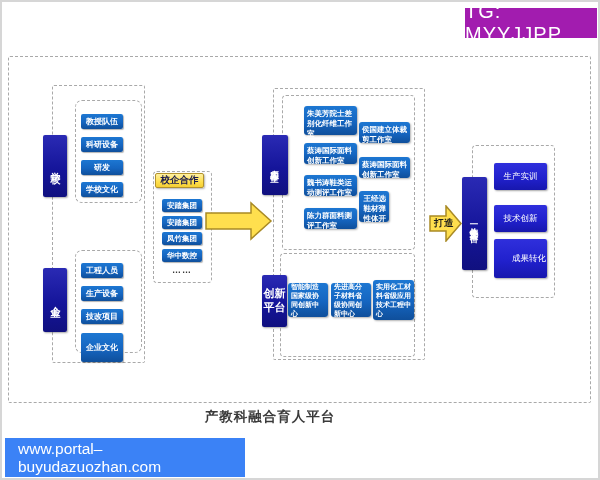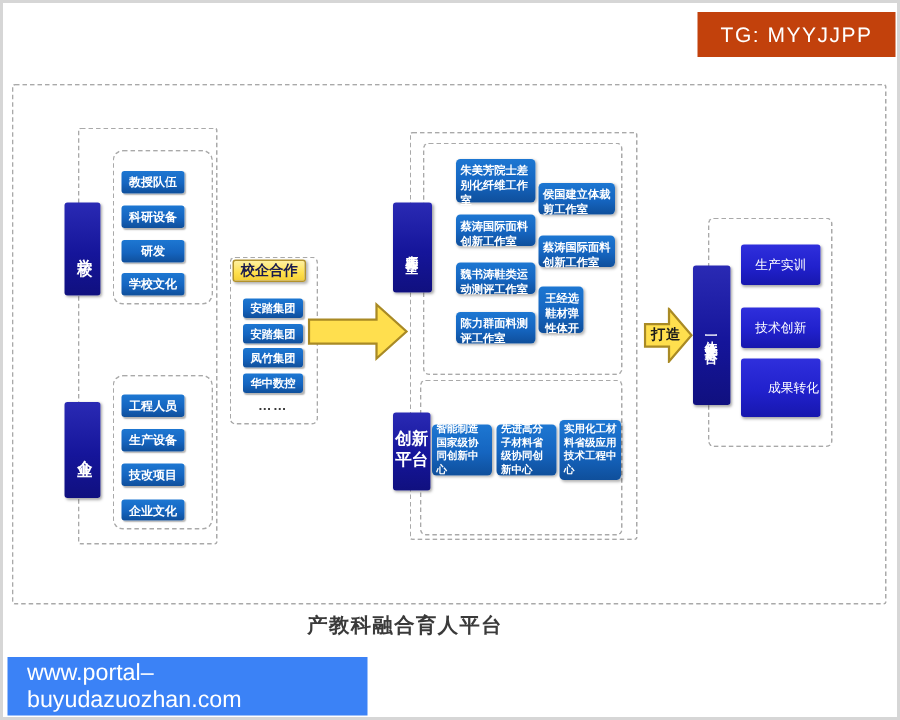--- a/index.html
+++ b/index.html
@@ -39,22 +39,22 @@
     background:linear-gradient(180deg,#fff0a0 0%,#ffe04d 60%,#f5cf35 100%);
     border:1px solid #b2922c;color:#1a1a4e;font-weight:bold;font-size:9.5px;
     display:flex;align-items:center;justify-content:center;border-radius:2px;
     box-shadow:1px 1px 2px rgba(0,0,0,.3);
   }
   .arrow-label{
     display:flex;align-items:center;justify-content:center;
     color:#1b1b1b;font-weight:bold;font-size:9.5px;letter-spacing:0.5px;
   }
   .badge{
-    background:#c2410c;color:#fff;display:flex;align-items:center;justify-content:center;
-    font-size:14px;letter-spacing:1px;
+    background:#a21caf;color:#fff;display:flex;align-items:center;justify-content:center;
+    font-size:20px;letter-spacing:1px;
   }
   .caption{color:#3a3a3a;font-weight:bold;font-size:13.5px;text-align:center;letter-spacing:1px;}
   .wm-bar{background:#3b82f6;color:#fff;font-size:15.5px;display:flex;align-items:center;padding-left:13px;}
   .dots{color:#3a3a3a;font-size:9px;font-weight:bold;text-align:center;letter-spacing:1px;line-height:8px;}
 </style>
 </head>
 <body>
 
 <div class="stage">
 
@@ -73,21 +73,21 @@
   <div class="abs chip" style="left:81px;top:160px;width:42px;height:15px;">研发</div>
   <div class="abs chip" style="left:81px;top:182px;width:42px;height:15px;">学校文化</div>
 
   <div class="abs rounded-dashed" style="left:75px;top:250px;width:67px;height:103px;"></div>
   <div class="abs navy" style="left:43px;top:268px;width:24px;height:64px;">
     <span class="vtext" style="font-size:10px;">企业</span>
   </div>
   <div class="abs chip" style="left:81px;top:263px;width:42px;height:15px;">工程人员</div>
   <div class="abs chip" style="left:81px;top:286px;width:42px;height:15px;">生产设备</div>
   <div class="abs chip" style="left:81px;top:309px;width:42px;height:15px;">技改项目</div>
-  <div class="abs chip" style="left:81px;top:333px;width:42px;height:14px;">企业文化</div>
+  <div class="abs chip" style="left:81px;top:333px;width:42px;height:29px;">企业文化</div>
 
   <div class="abs dashed" style="left:153px;top:171px;width:59px;height:112px;border-radius:4px;"></div>
   <div class="abs yellow-tag" style="left:155px;top:173px;width:49px;height:15px;">校企合作</div>
   <div class="abs chip" style="left:162px;top:199px;width:40px;height:13px;font-size:7.5px;">安踏集团</div>
   <div class="abs chip" style="left:162px;top:216px;width:40px;height:13px;font-size:7.5px;">安踏集团</div>
   <div class="abs chip" style="left:162px;top:232px;width:40px;height:13px;font-size:7.5px;">凤竹集团</div>
   <div class="abs chip" style="left:162px;top:249px;width:40px;height:13px;font-size:7.5px;">华中数控</div>
   <div class="abs dots" style="left:162px;top:266px;width:40px;">……</div>
 
   <svg class="abs" style="left:205px;top:201px;" width="68" height="40" viewBox="0 0 68 40">

